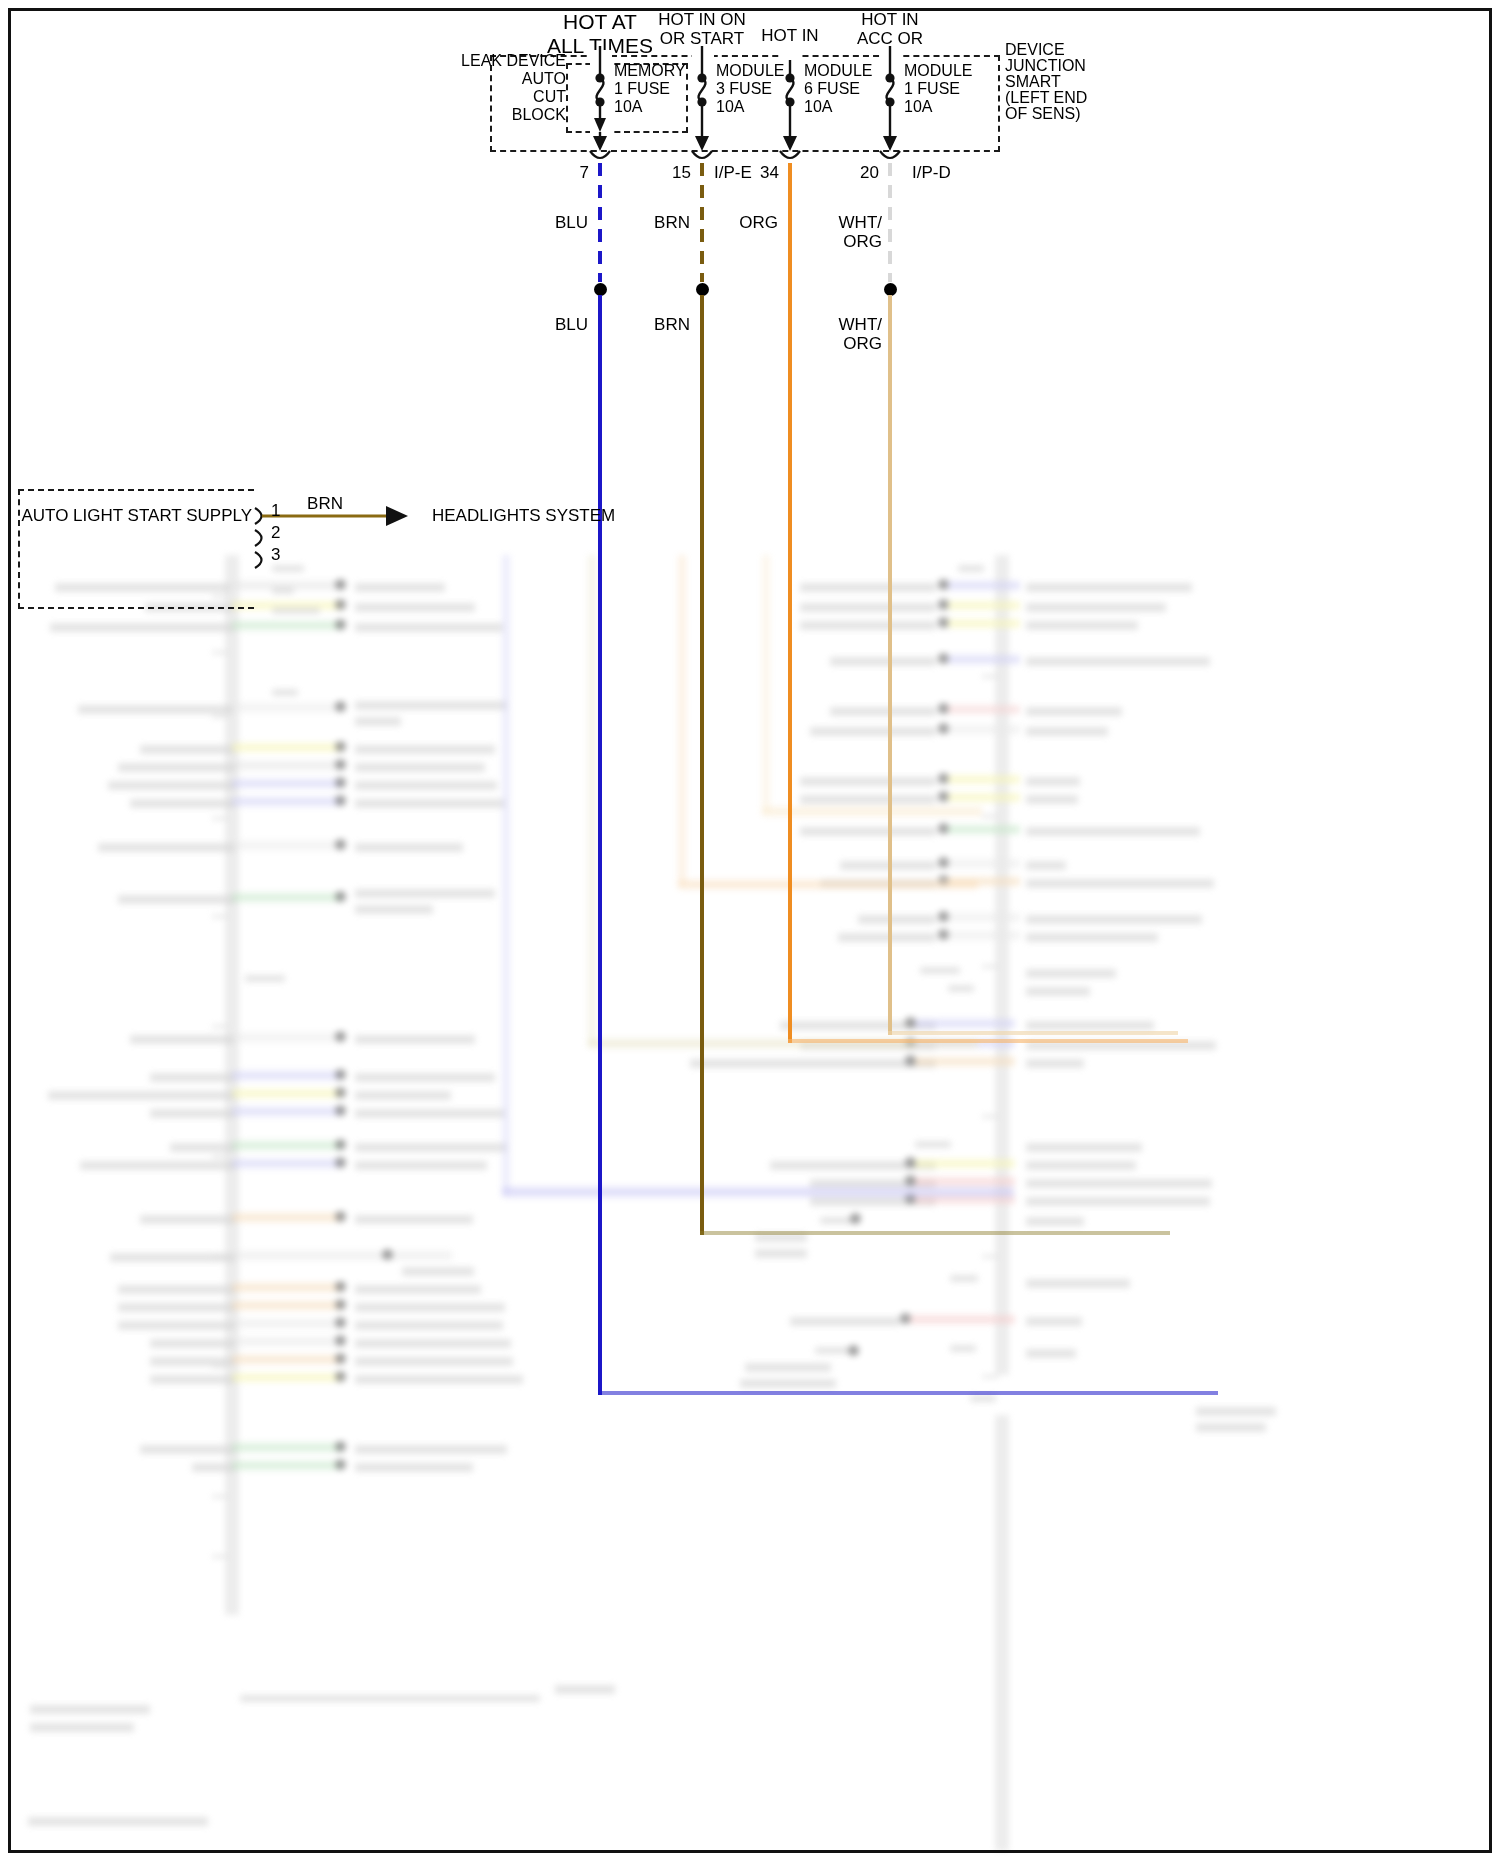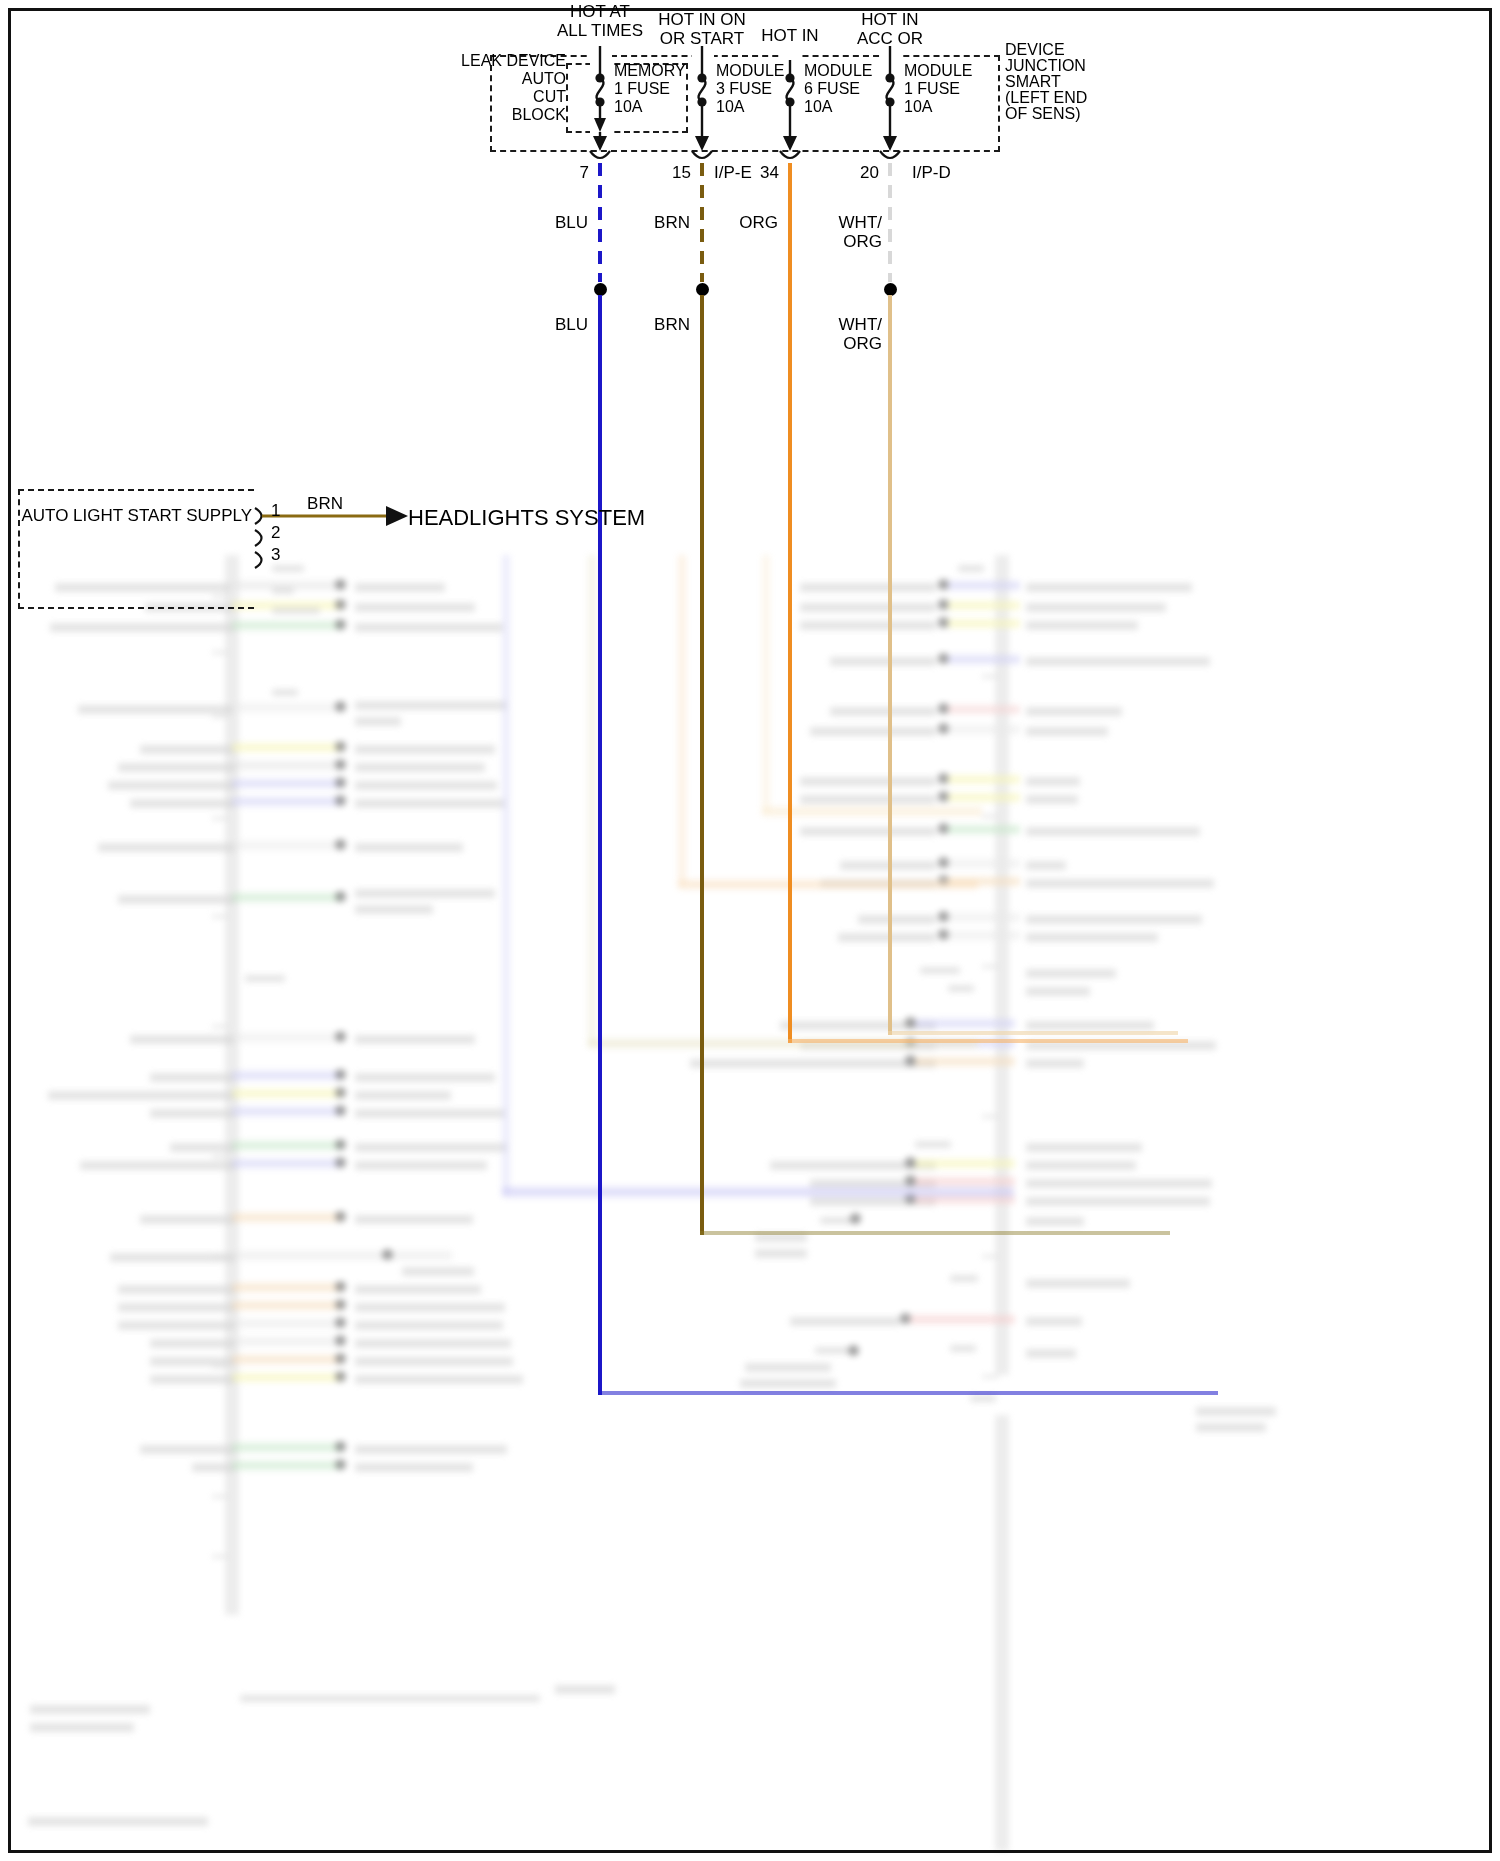--- a/index.html
+++ b/index.html
@@ -337,21 +337,21 @@
     <div class="bl-tick" style="left:972px;top:120px;"></div>
     <div class="bl-tick" style="left:972px;top:260px;"></div>
     <div class="bl-tick" style="left:972px;top:410px;"></div>
     <div class="bl-tick" style="left:972px;top:560px;"></div>
     <div class="bl-tick" style="left:972px;top:700px;"></div>
     <div class="bl-tick" style="left:972px;top:820px;"></div>
   </div>
 
   <div class="page-frame"></div>
 
-  <div class="lbl ctr" style="left:600px;top:2px;font-size:17px;">HOT AT
+  <div class="lbl ctr" style="left:600px;top:10px;font-size:21px;">HOT AT
 ALL TIMES</div>
   <div class="lbl ctr" style="left:702px;top:10px;font-size:17px;">HOT IN ON
 OR START</div>
   <div class="lbl ctr" style="left:790px;top:26px;font-size:17px;">HOT IN</div>
   <div class="lbl ctr" style="left:890px;top:10px;font-size:17px;">HOT IN
 ACC OR</div>
 
   <div class="dash-box" style="left:490px;top:55px;width:510px;height:97px;"></div>
 
   <div style="position:absolute;left:590px;top:50px;width:22px;height:11px;background:#fff;"></div>
@@ -491,15 +491,15 @@
 ORG</div>
 
   <div class="dash-box" style="left:18px;top:489px;width:236px;height:120px;border-right:none;"></div>
   <div class="lbl rt" style="left:252px;top:506px;font-size:17px;">AUTO LIGHT START SUPPLY</div>
 
   <div class="lbl" style="left:271px;top:501px;font-size:17px;">1</div>
   <div class="lbl" style="left:271px;top:523px;font-size:17px;">2</div>
   <div class="lbl" style="left:271px;top:545px;font-size:17px;">3</div>
 
   <div class="lbl ctr" style="left:325px;top:494px;font-size:17px;">BRN</div>
-  <div class="lbl" style="left:408px;top:506px;font-size:22px;">HEADLIGHTS SYSTEM</div>
+  <div class="lbl" style="left:432px;top:506px;font-size:17px;">HEADLIGHTS SYSTEM</div>
 
 </div>
 
 </body></html>

